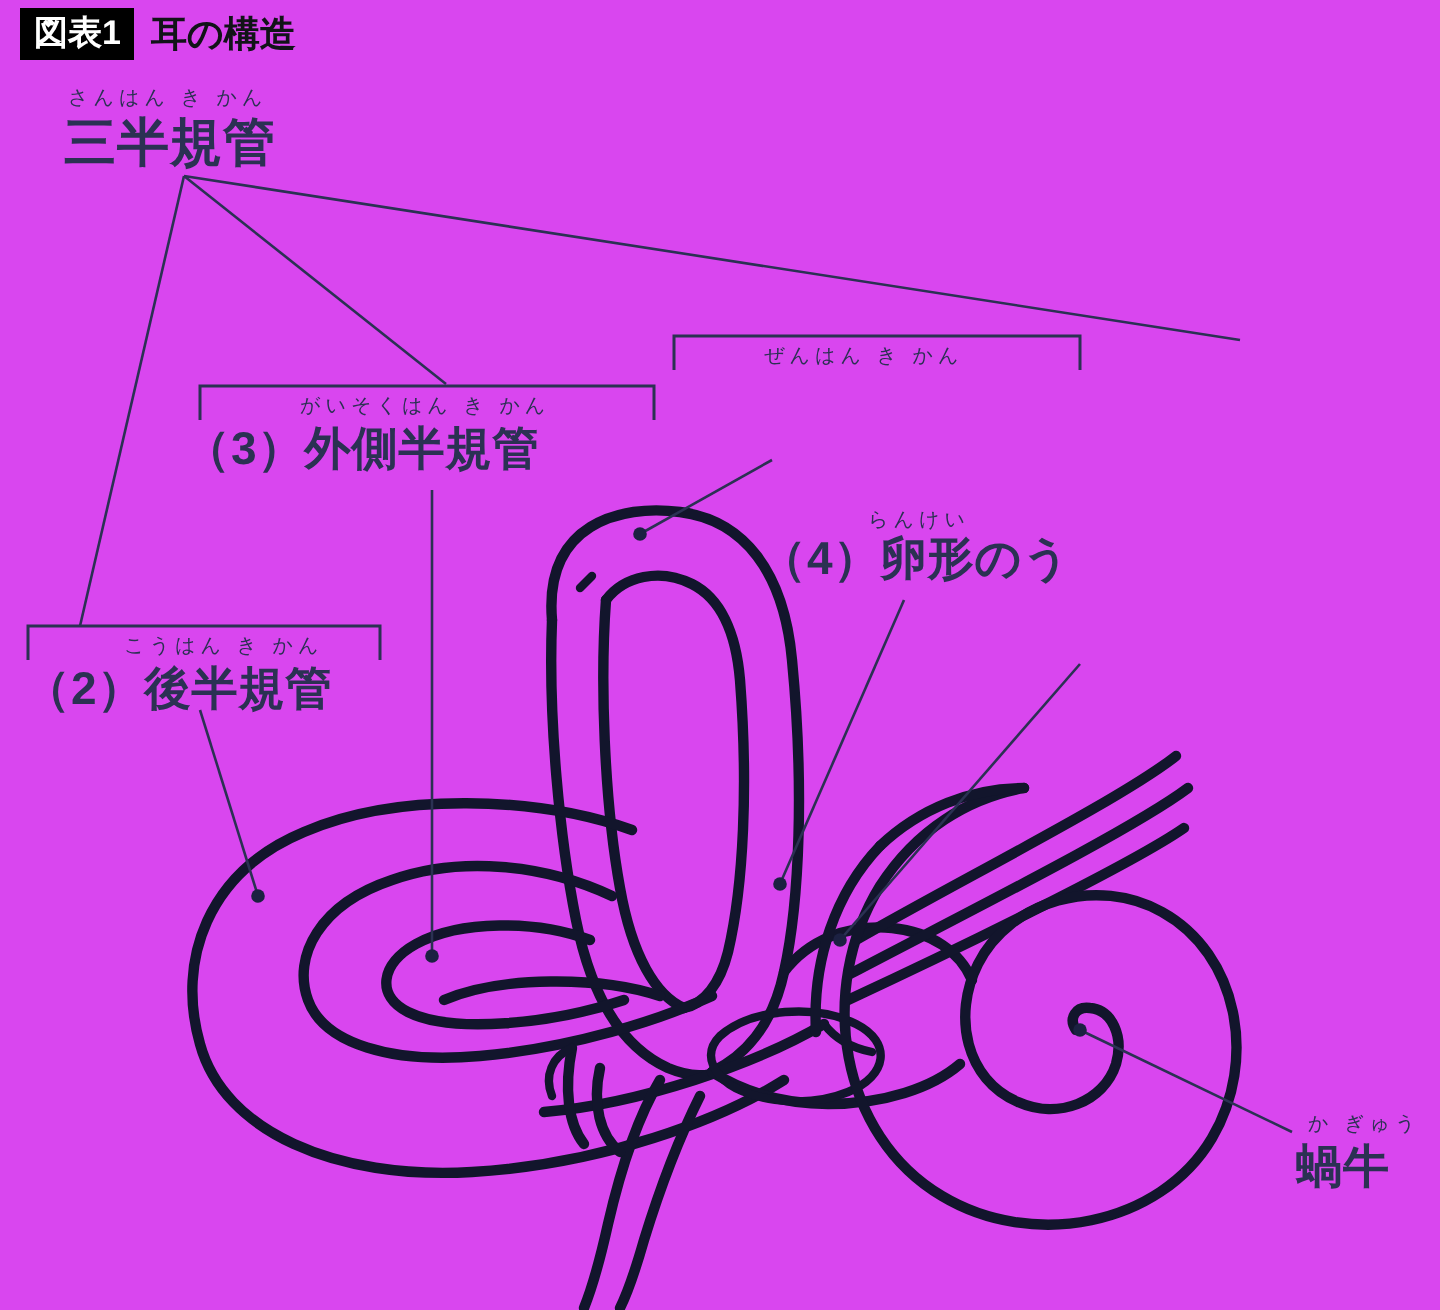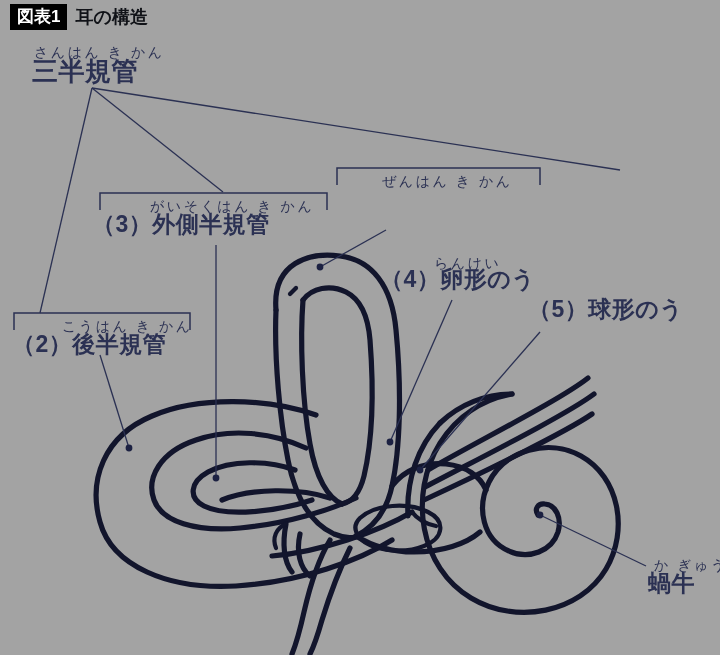--- a/index.html
+++ b/index.html
@@ -7,21 +7,21 @@
     padding: 0;
     background: #ffffff;
   }
   body {
     font-family: "Liberation Sans", "DejaVu Sans", sans-serif;
   }
   #page {
     position: relative;
     width: 720px;
     height: 655px;
-    background: #a3a3a3;
+    background: #d946ef;
     overflow: hidden;
   }
 
   
   #title-row {
     position: absolute;
     left: 10px;
     top: 4px;
     display: flex;
     align-items: center;
@@ -55,21 +55,21 @@
     font-size: 26px;
     letter-spacing: 0.5px;
   }
   .lbl-sm {
     font-size: 23px;
     letter-spacing: 0.5px;
   }
   .ruby {
     position: absolute;
     color: #2b3153;
-    font-size: 14px;
+    font-size: 10px;
     letter-spacing: 2.5px;
     white-space: nowrap;
     line-height: 1;
   }
 
   
   #art {
     position: absolute;
     left: 0;
     top: 0;
@@ -268,18 +268,17 @@
 
   <div class="ruby" style="left:150px; top:199px;">がいそくはん き かん</div>
   <div class="label lbl-sm" style="left:92px; top:213px;"><span>（3）</span><span>外側半規管</span></div>
 
   <div class="ruby" style="left:62px; top:319px;">こうはん き かん</div>
   <div class="label lbl-sm" style="left:12px; top:333px;"><span>（2）</span><span>後半規管</span></div>
 
   <div class="ruby" style="left:434px; top:256px;">らんけい</div>
   <div class="label lbl-sm" style="left:380px; top:268px;text-align:center;"><span>（4）</span><span>卵形のう</span></div>
 
-  <div class="label lbl-sm" style="left:528px; top:298px;"><span>（5）</span><span>球形のう</span></div>
 
   <div class="ruby" style="left:654px; top:558px;">か ぎゅう</div>
   <div class="label lbl-sm" style="left:648px; top:572px;">蝸牛</div>
 
 </div>
 
 </body></html>

